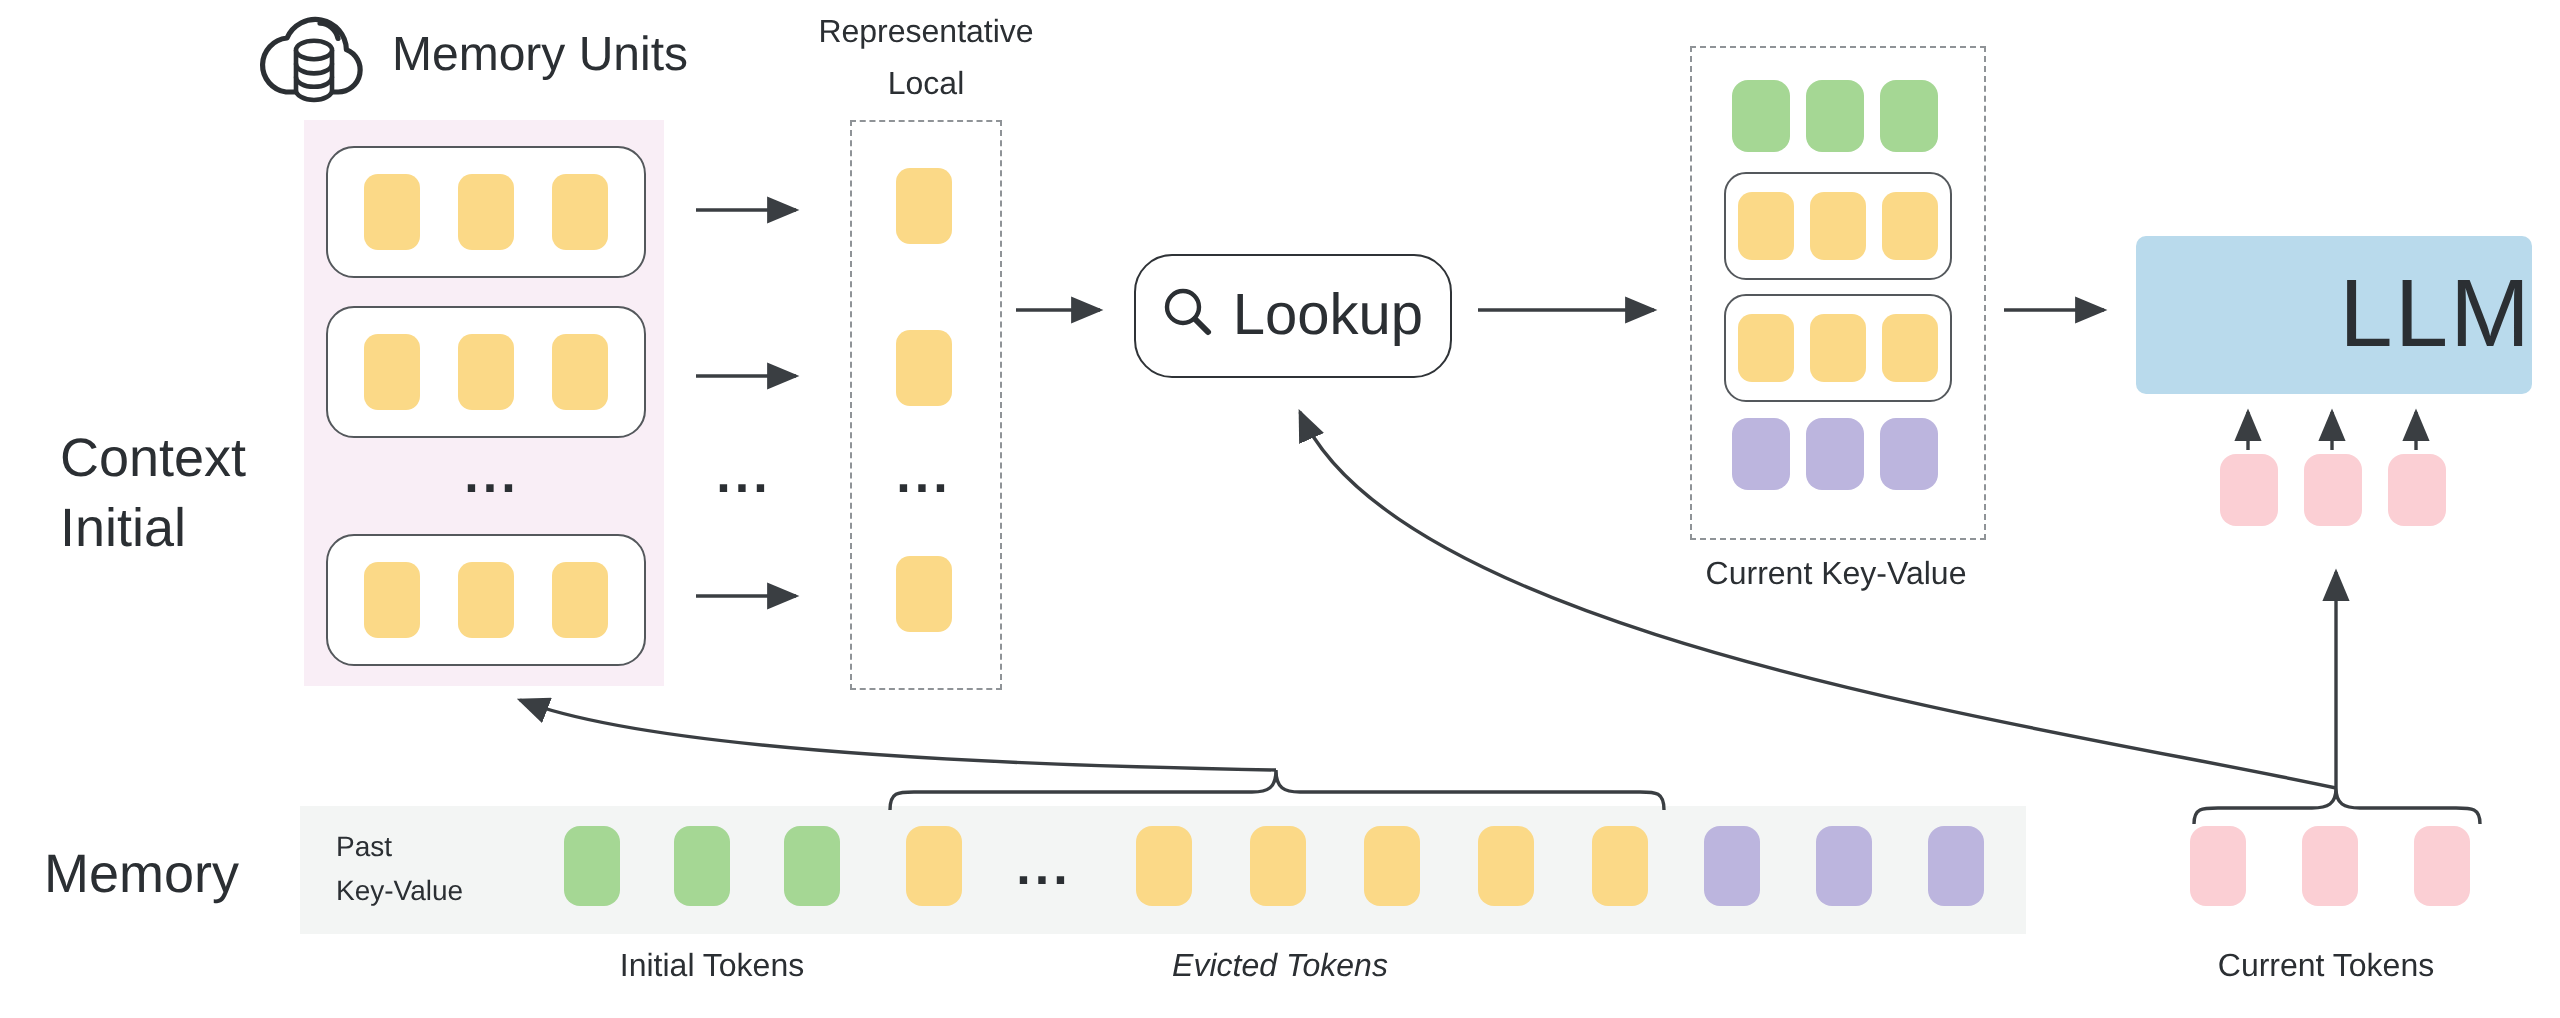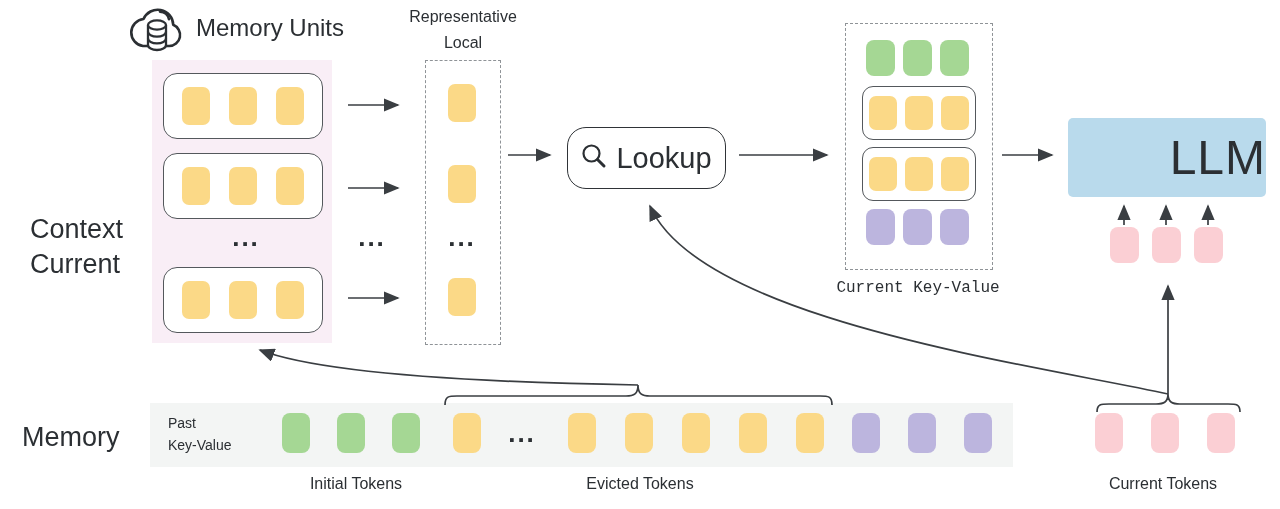--- a/index.html
+++ b/index.html
@@ -59,21 +59,21 @@
   </div>
   <div class="abs txt lbl-mu" style="left:196px;top:14px;">Memory Units</div>
 
   <div class="abs txt lbl-med center" style="left:385px;top:4px;width:156px;">
     <div>Representative</div>
     <div>Local</div>
   </div>
 
   <div class="abs txt lbl-big" style="left:30px;top:164px;margin-top:48px;">
     <div>Context</div>
-    <div>Current</div>
+    <div>Initial</div>
   </div>
 
   <div class="abs memory-bg" style="left:152px;top:60px;width:180px;height:283px;"></div>
   <div class="abs unit-box tokrow row-mem" style="left:163px;top:73px;width:158px;height:64px;gap:19px;">
       <span class="tok" style="background: rgb(251, 217, 135);"></span>
       <span class="tok" style="background: rgb(251, 217, 135);"></span>
       <span class="tok" style="background: rgb(251, 217, 135);"></span>
     </div>
   <div class="abs unit-box tokrow row-mem" style="left:163px;top:153px;width:158px;height:64px;gap:19px;">
       <span class="tok" style="background: rgb(251, 217, 135);"></span>
@@ -125,21 +125,21 @@
   <div class="abs unit-box tokrow row-cache-unit" style="left:862px;top:147px;width:112px;height:52px;gap:8px;border-radius:11px;">
       <span class="tok" style="background: rgb(251, 217, 135);"></span>
       <span class="tok" style="background: rgb(251, 217, 135);"></span>
       <span class="tok" style="background: rgb(251, 217, 135);"></span>
     </div>
   <div class="abs tokrow row-cache-free" style="left:866px;top:209px;gap:8px;">
       <span class="tok" style="background: rgb(188, 181, 222);"></span>
       <span class="tok" style="background: rgb(188, 181, 222);"></span>
       <span class="tok" style="background: rgb(188, 181, 222);"></span>
     </div>
-  <div class="abs txt lbl-med center" style="left:823px;top:275px;width:190px;font-family:Liberation Mono, monospace;">
+  <div class="abs txt lbl-med center" style="left:823px;top:275px;width:190px;">
     <div>Current Key-Value</div>
   </div>
 
   <div class="abs llm-box" style="left:1068px;top:118px;width:198px;height:79px;">
     <span class="txt lbl-llm">LLM</span>
   </div>
   <div class="abs tokrow row-llm" style="left:1110px;top:227px;gap:13px;">
       <span class="tok" style="background: rgb(251, 207, 212);"></span>
       <span class="tok" style="background: rgb(251, 207, 212);"></span>
       <span class="tok" style="background: rgb(251, 207, 212);"></span>
@@ -173,21 +173,21 @@
       <span class="tok" style="background: rgb(188, 181, 222);"></span>
       <span class="tok" style="background: rgb(188, 181, 222);"></span>
     </div>
   <div class="abs tokrow row-input" style="left:1095px;top:413px;gap:28px;">
       <span class="tok" style="background: rgb(251, 207, 212);"></span>
       <span class="tok" style="background: rgb(251, 207, 212);"></span>
       <span class="tok" style="background: rgb(251, 207, 212);"></span>
     </div>
 
   <div class="abs txt lbl-med center" style="left:256px;top:471px;width:200px;">Initial Tokens</div>
-  <div class="abs txt lbl-med center" style="left:540px;top:471px;width:200px;">Evicted Tokens</div>
+  <div class="abs txt lbl-med center" style="left:540px;top:471px;width:200px;font-style:italic;">Evicted Tokens</div>
   <div class="abs txt lbl-med center" style="left:1063px;top:471px;width:200px;">Current Tokens</div>
 
   <svg class="overlay" width="1280" height="509" viewBox="0 0 1280 509">
     <defs>
       <marker id="ah" markerWidth="10" markerHeight="8" refX="8.5" refY="4" orient="auto">
         <path d="M0,0 L9.5,4 L0,8 z" fill="#3a3e42"></path>
       </marker>
     </defs>
     <g stroke="#3a3e42" stroke-width="1.7" fill="none">
       <path d="M348,105 h50" marker-end="url(#ah)"></path>

